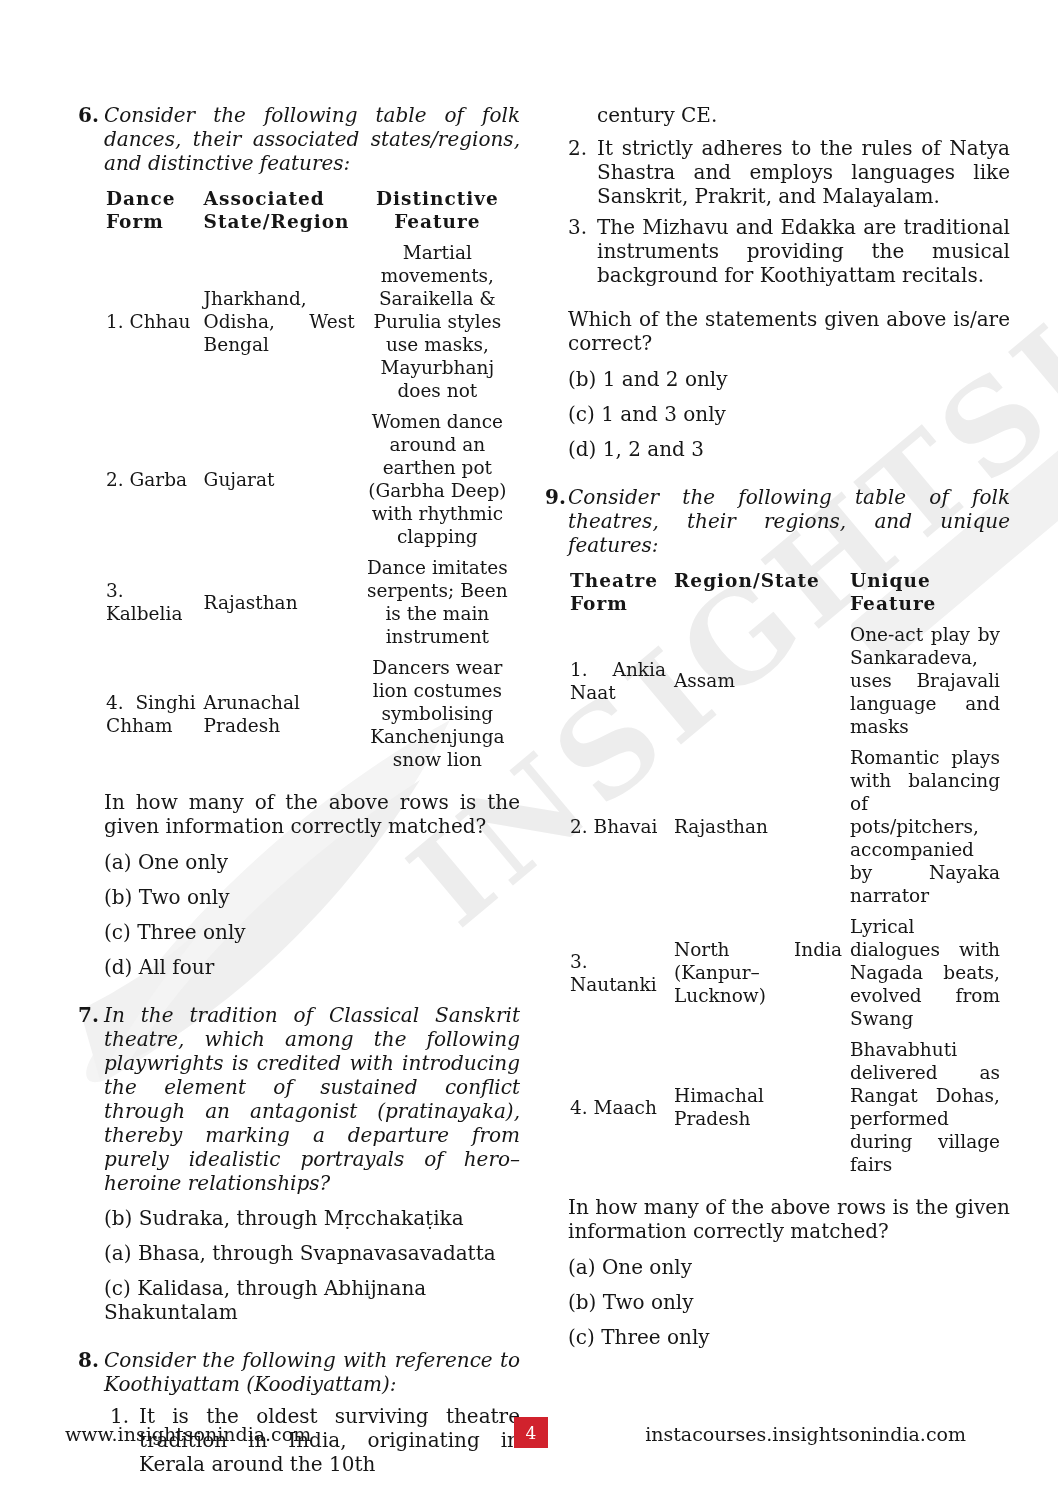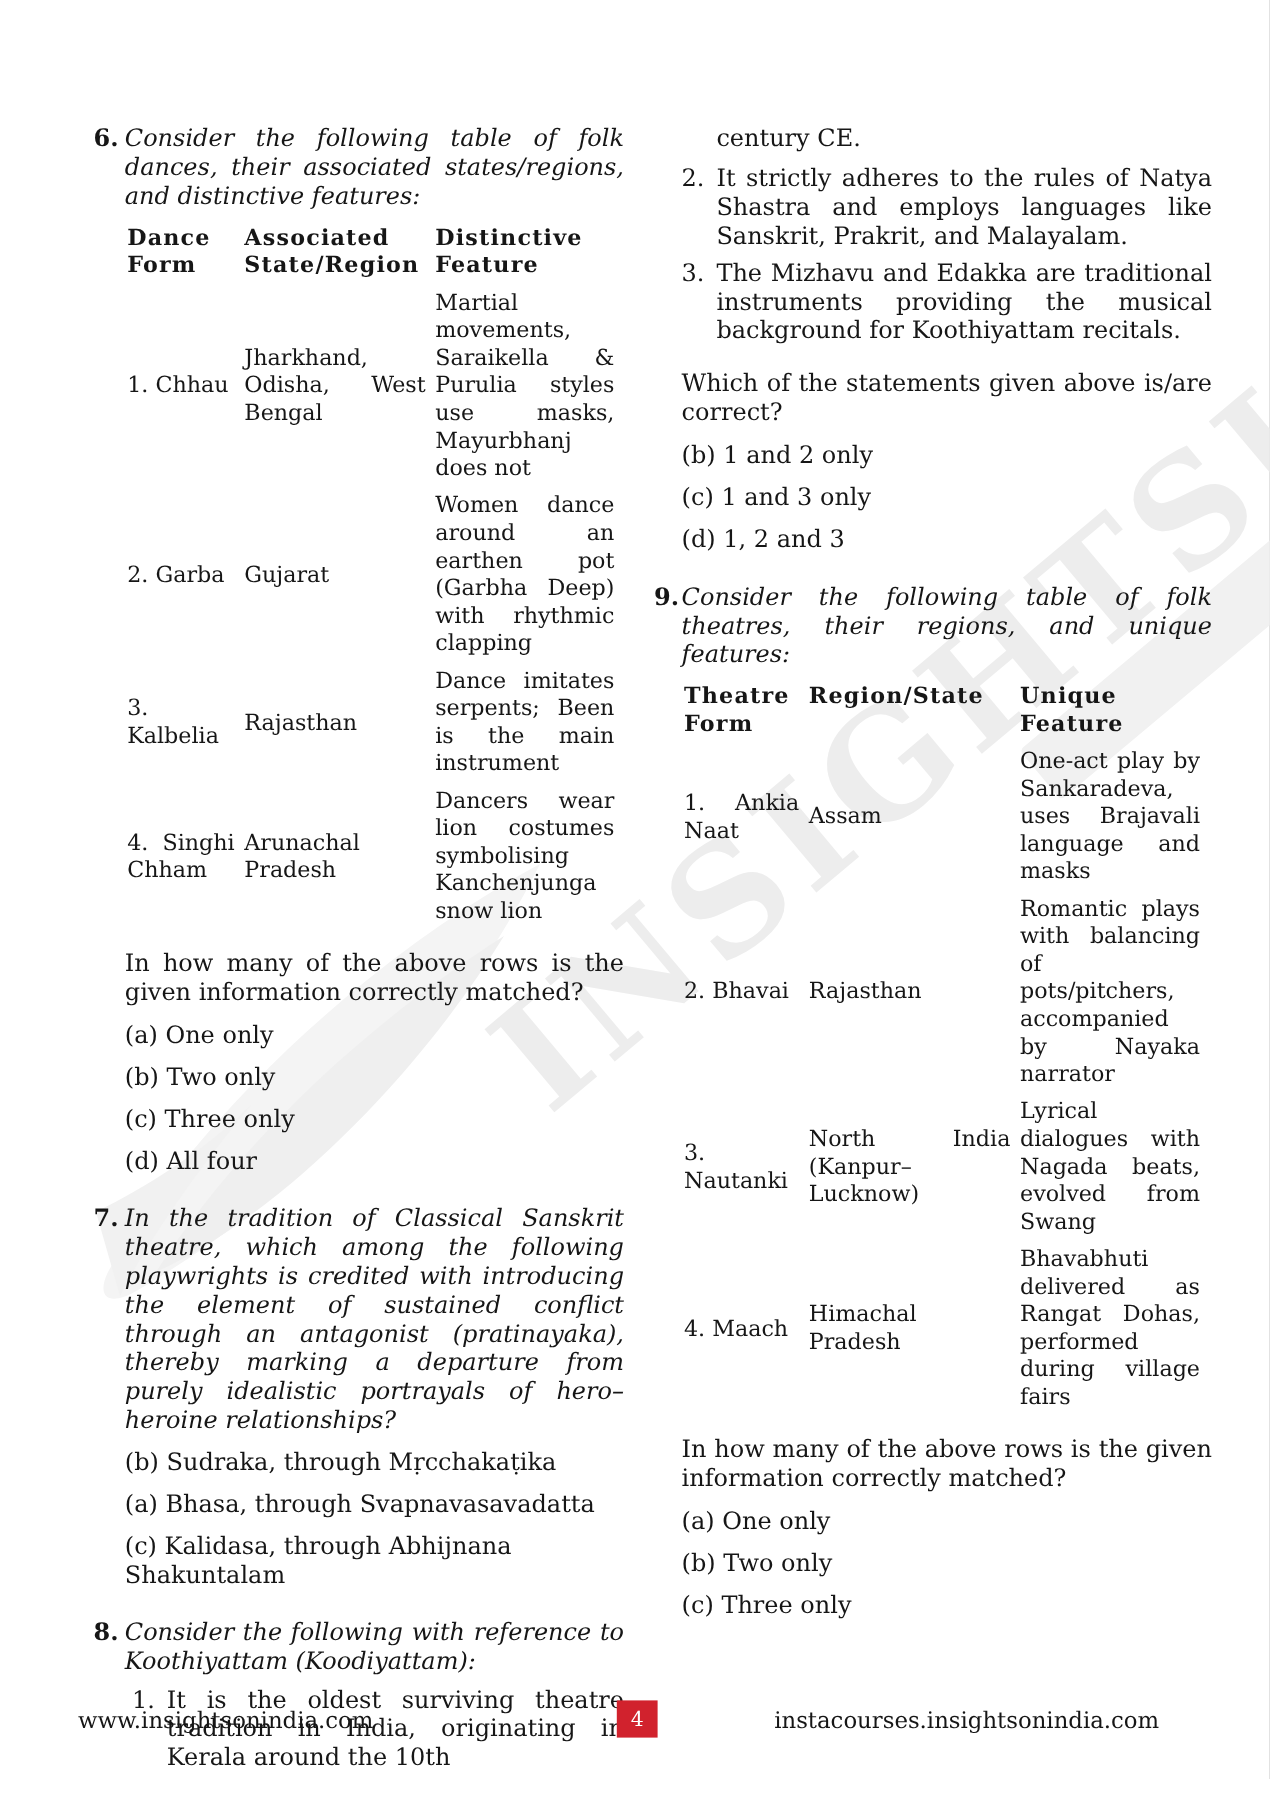--- a/index.html
+++ b/index.html
@@ -47,21 +47,21 @@
   .stext{flex:1;text-align:justify;}
   .cont-line{margin-left:29px;margin-bottom:9px;}
   .gap-q{margin-top:24px;}
   
   .qtable{display:table;margin:8px 0 4px 2px;font-size:18.5px;line-height:23px;}
   .tr{display:table-row;}
   .td{display:table-cell;vertical-align:middle;padding:4px 8px 4px 0;text-align:justify;}
   .th{font-weight:bold;letter-spacing:1px;text-align:left;vertical-align:top;}
   .t6 .c1{width:92px;}
   .t6 .c2{width:152px;}
-  .t6 .c3{width:152px;}
+  .t6 .c3{width:152px;text-align:center;}
   .t9 .c1{width:96px;}
   .t9 .c2{width:168px;}
   .t9 .c3{width:150px;}
   
   .footer{
     position:absolute;left:0;top:1414px;width:100%;height:40px;z-index:1;
     font-size:19px;
   }
   .footer-left{position:absolute;left:65px;top:8px;}
   .footer-right{position:absolute;right:92px;top:8px;}

